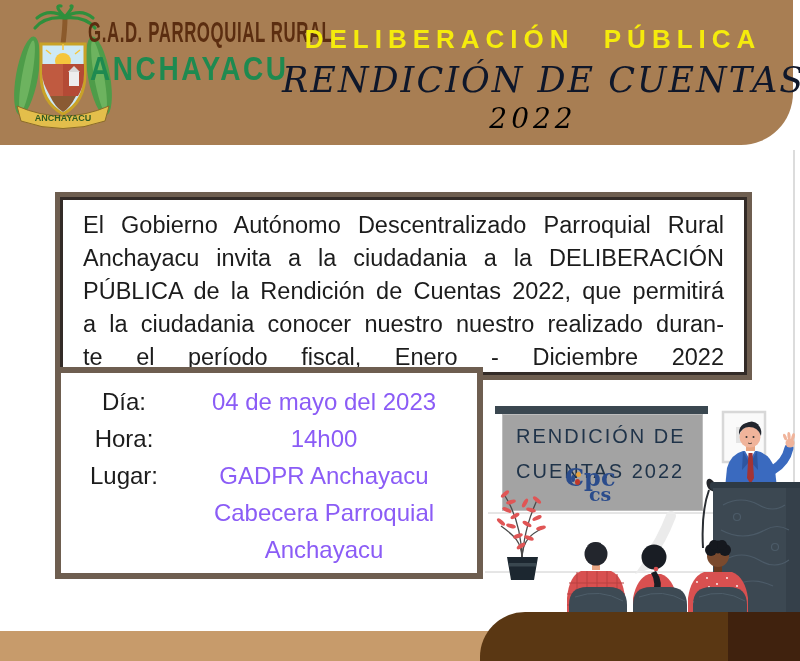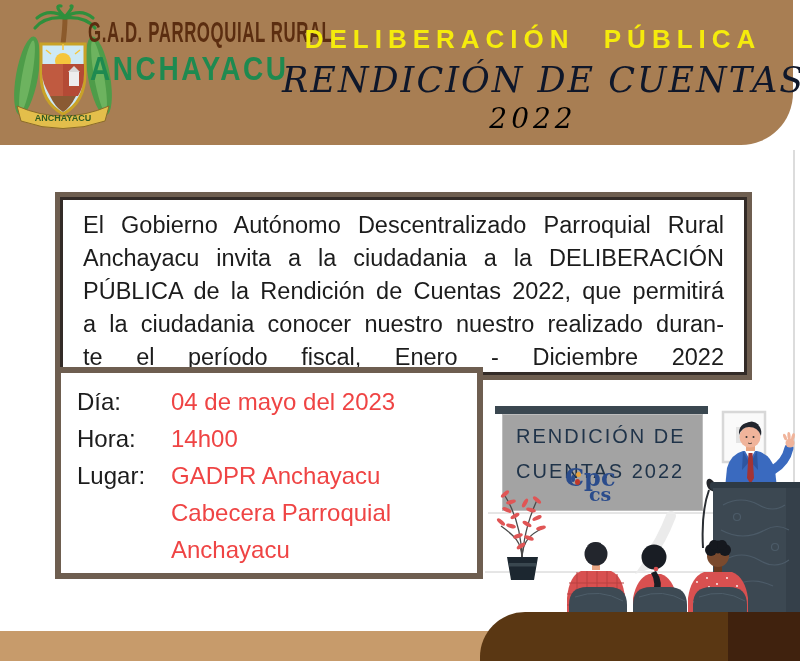--- a/index.html
+++ b/index.html
@@ -29,24 +29,24 @@
   .announce-box{position:absolute;left:55px;top:162px;width:697px;height:188px;
                 border:5px solid #6E5E50;box-sizing:border-box;background:#fff;margin-top:30px;}
   .announce-inner{position:absolute;inset:0;border:3px solid #332B27;box-sizing:border-box;
                   padding:9px 20px 0 20px;}
   .announce-line{font-size:23.5px;color:#1C1C1C;line-height:33px;
                  text-align:justify;text-align-last:justify;white-space:normal;}
 
   
   .details-box{position:absolute;left:55px;top:367px;width:428px;height:212px;
                border:6px solid #6E5E50;box-sizing:border-box;background:#fff;
-               padding:10px 0 0 16px;}
+               padding:10px 0 0 16px;text-align:center;}
   .detail-row{display:grid;grid-template-columns:94px 1fr;column-gap:0;}
   .detail-label{font-size:24px;color:#1C1C1C;line-height:37px;}
-  .detail-value{font-size:24px;color:#ef4444;line-height:37px;}
+  .detail-value{font-size:24px;color:#8b5cf6;line-height:37px;}
 
   
   .wall-corner-line{position:absolute;left:793px;top:150px;width:2px;height:462px;background:#DCDCDC;}
   .screen-topbar{position:absolute;left:495px;top:406px;width:213px;height:8px;background:#3A4750;z-index:2;}
   .screen{position:absolute;left:502px;top:414px;width:201px;height:97px;background:#a3a3a3;
           border:1px solid #BDBDBD;box-sizing:border-box;z-index:2;}
   .screen-title{margin:8px 0 0 13px;font-size:20px;color:#1F3349;letter-spacing:2px;line-height:27px;
                 white-space:nowrap;}
   .cpccs{position:absolute;left:62px;top:52px;width:80px;height:44px;color:#2B4C8C;
          font-family:"DejaVu Serif",serif;font-weight:bold;}

